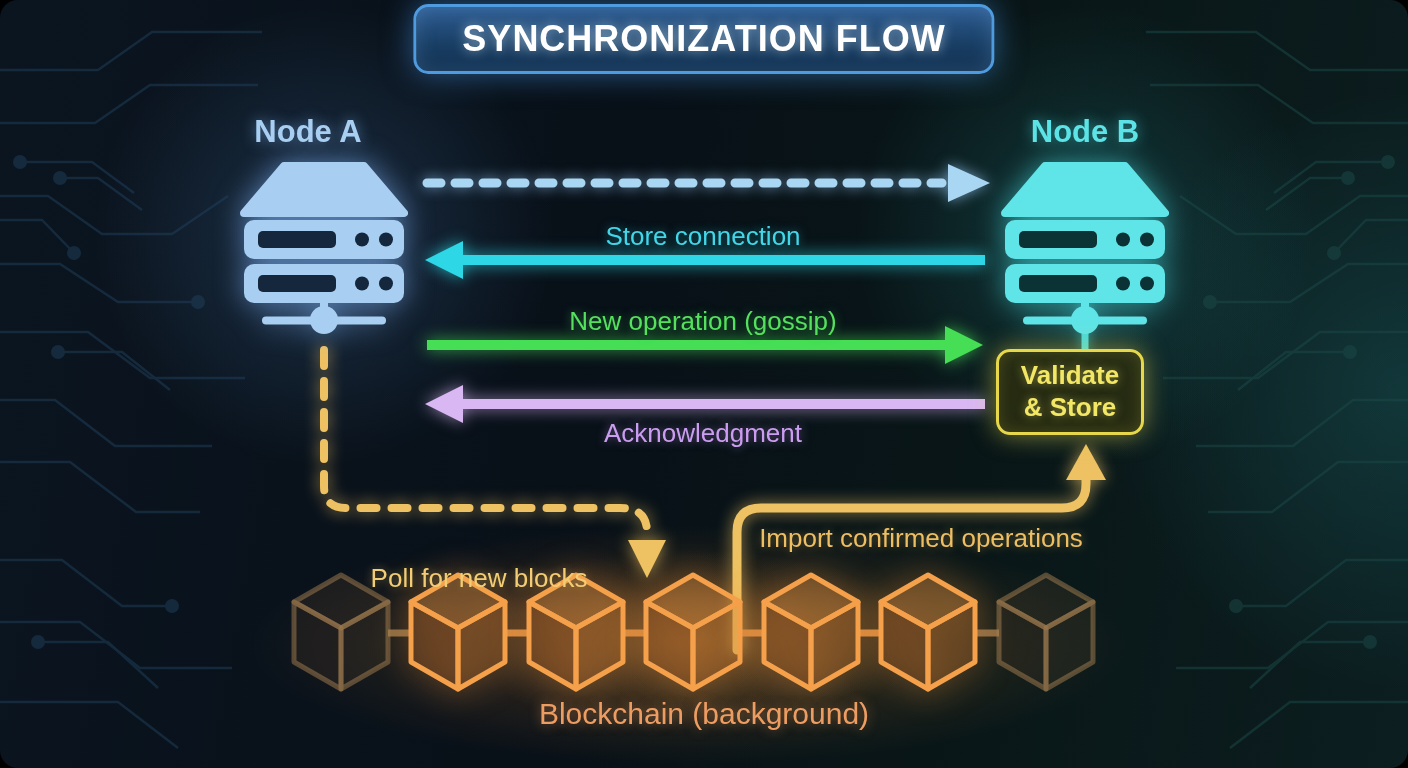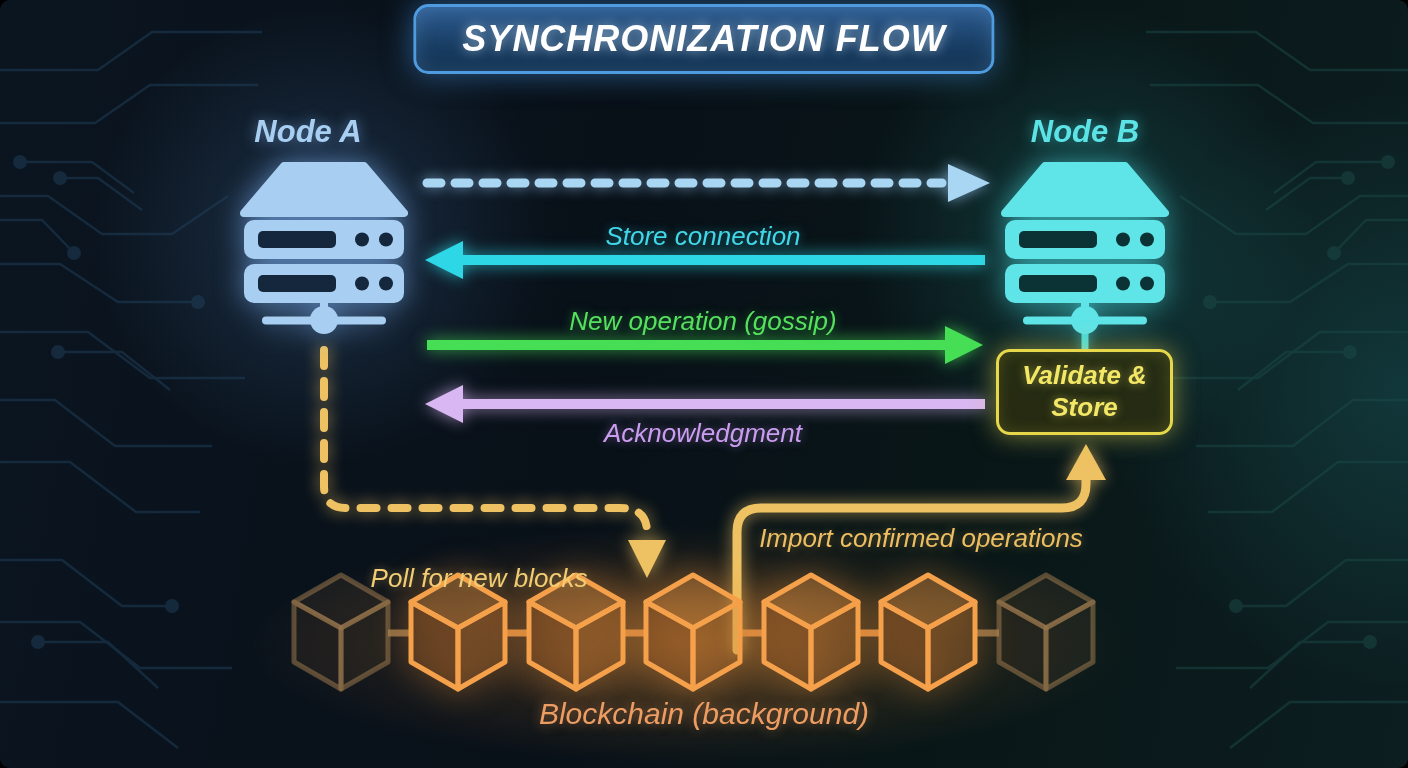--- a/index.html
+++ b/index.html
@@ -1,21 +1,20 @@
 <!DOCTYPE html>
 <html><head>
 <meta charset="utf-8">
 <style>
   html,body{margin:0;padding:0;background:#000;}
   .stage{
     position:relative;width:1408px;height:768px;overflow:hidden;
-    border-radius:10px;
+    border-radius:18px;
     background:linear-gradient(100deg,#0b1520 0%,#081018 42%,#091617 68%,#0c1e20 100%);
     font-family:"Liberation Sans", sans-serif;
-    font-style:italic;
   }
   .stage *{box-sizing:border-box;}
   svg.fx{position:absolute;left:0;top:0;}
   .lbl{position:absolute;transform:translateX(-50%);white-space:nowrap;font-weight:500;}
 
   .title-box{
     position:absolute;top:4px;left:704px;transform:translateX(-50%);
     padding:11px 46px;border:3px solid #4f9be0;border-radius:15px;
     background:linear-gradient(180deg,#2d5c92 0%,#1a4067 55%,#102f4e 100%);
     box-shadow:0 0 30px rgba(70,150,230,.55), inset 0 0 20px rgba(130,185,240,.22);
@@ -26,21 +25,21 @@
   .node-a-label{left:308px;top:114px;color:#a8cff2;text-shadow:0 0 14px rgba(130,180,240,.6);}
   .node-b-label{left:1085px;top:114px;color:#5ce3e6;text-shadow:0 0 14px rgba(70,220,225,.6);}
 
   .msg{font-size:26px;}
   .msg-hyperswarm{left:703px;top:143px;color:#8fc3e9;text-shadow:0 0 10px rgba(120,180,235,.5);}
   .msg-peer{left:703px;top:221px;color:#41d7e8;text-shadow:0 0 10px rgba(50,210,230,.5);}
   .msg-gossip{left:703px;top:306px;color:#55e05e;text-shadow:0 0 10px rgba(70,220,90,.5);}
   .msg-ack{left:703px;top:418px;color:#cb9df0;text-shadow:0 0 10px rgba(200,150,240,.5);}
 
   .validate-box{
-    position:absolute;left:996px;top:349px;width:177px;height:86px;
+    position:absolute;left:996px;top:349px;width:148px;height:86px;
     border:3.5px solid #e6d84a;border-radius:14px;
     background:rgba(44,46,16,.82);
     box-shadow:0 0 24px rgba(232,214,72,.55), inset 0 0 16px rgba(232,214,72,.18);
     color:#f3e766;font-size:26px;font-weight:600;line-height:1.22;
     display:flex;align-items:center;justify-content:center;text-align:center;
     padding:4px 16px;text-shadow:0 0 10px rgba(240,230,100,.5);
   }
   .flow-lbl{font-size:26px;font-weight:500;}
   .flow-poll{left:479px;top:523px;color:#f3cd73;text-shadow:0 0 10px rgba(240,200,110,.45);margin-top:40px;}
   .flow-import{left:921px;top:523px;color:#edbe62;text-shadow:0 0 10px rgba(240,195,95,.45);}

